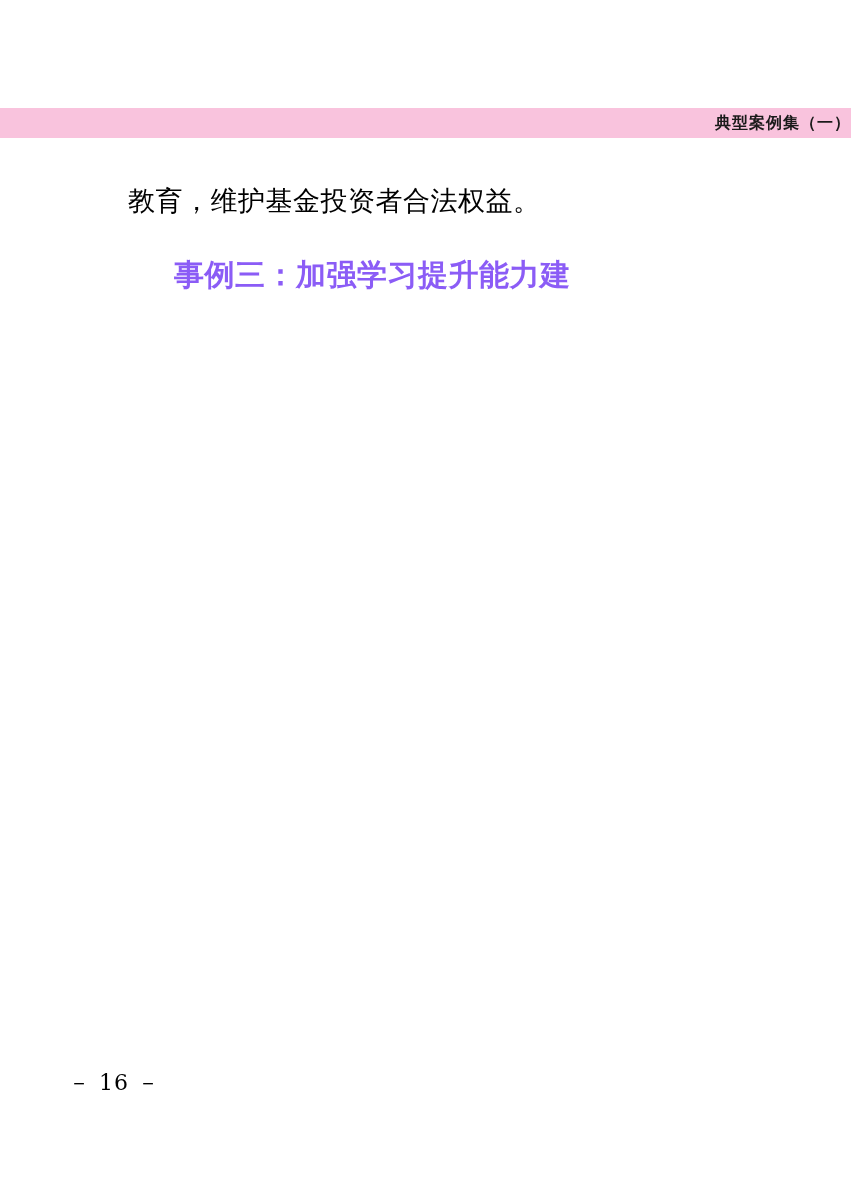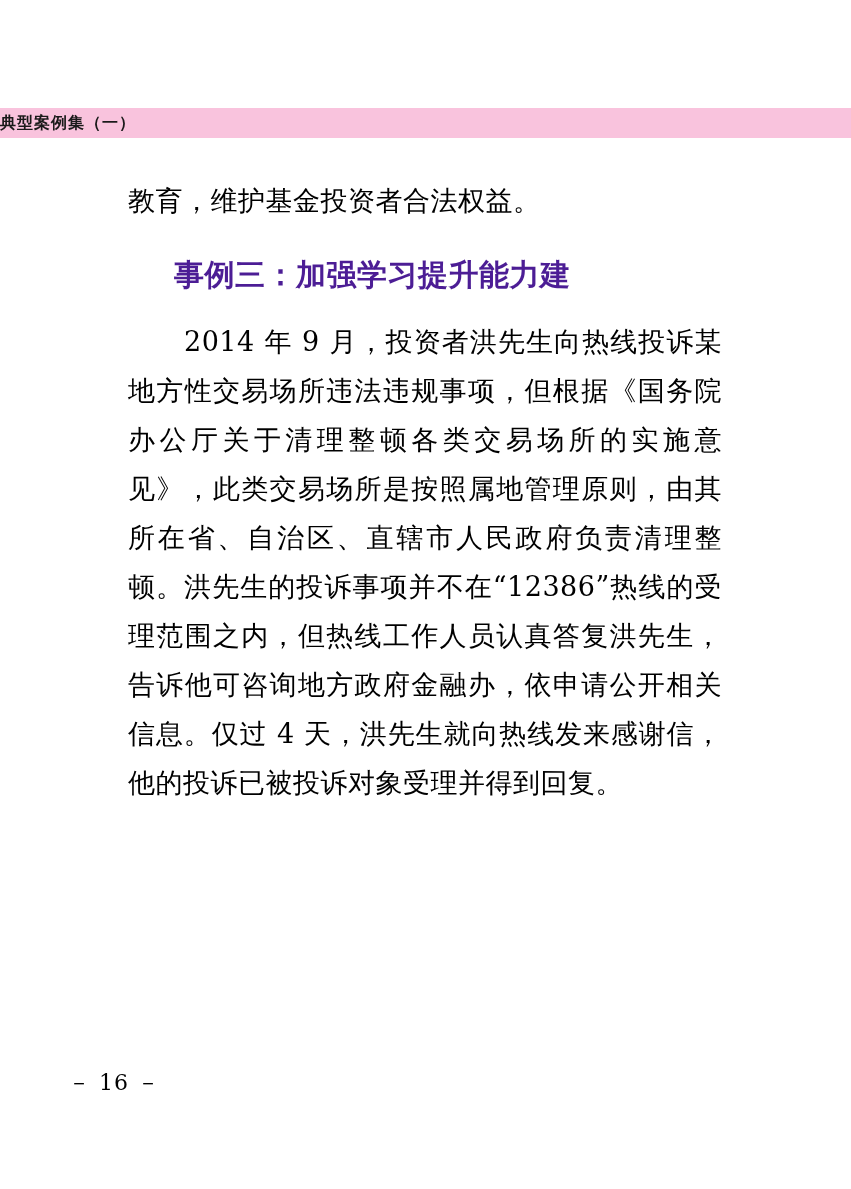--- a/index.html
+++ b/index.html
@@ -31,21 +31,21 @@
     height: 30px;
     background: #f9c3dd;
   }
   .header-title {
     position: absolute;
     left: 0;
     top: 108px;
     width: 851px;
     height: 30px;
     line-height: 30px;
-    text-align: left;
+    text-align: right;
     font-family: "DejaVu Sans", "Liberation Sans", sans-serif;
     font-size: 16px;
     font-weight: bold;
     color: #1a1a1a;
     letter-spacing: 1px;
   }
 
   
   .content {
     position: absolute;
@@ -66,21 +66,21 @@
     text-indent: 56px;
   }
   .spacer-sm { height: 18px; }
 
   
   .case-heading {
     margin: 26px 0 18px 0;
     font-family: "DejaVu Sans", "Liberation Sans", sans-serif;
     font-size: 30px;
     font-weight: bold;
-    color: #4c1d95;
+    color: #8b5cf6;
     line-height: 48px;
     text-align: justify;
     text-justify: inter-ideograph;
     letter-spacing: 0.5px;
   }
   .case-heading .line1 {
     display: block;
     text-indent: 62px;
   }
   .case-heading .line2 {
@@ -107,21 +107,20 @@
   <div class="header-title">典型案例集（一）</div>
 
   <div class="content">
 
     <p class="para">教育，维护基金投资者合法权益。</p>
 
     <div class="case-heading">
       <span class="line1">事例三：加强学习提升能力建</span>
     </div>
 
-    <p class="para indent">2014 年 9 月，投资者洪先生向热线投诉某地方性交易场所违法违规事项，但根据《国务院办公厅关于清理整顿各类交易场所的实施意见》，此类交易场所是按照属地管理原则，由其所在省、自治区、直辖市人民政府负责清理整顿。洪先生的投诉事项并不在“12386”热线的受理范围之内，但热线工作人员认真答复洪先生，告诉他可咨询地方政府金融办，依申请公开相关信息。仅过 4 天，洪先生就向热线发来感谢信，他的投诉已被投诉对象受理并得到回复。</p>
 
     <div class="spacer-sm"></div>
 
 
   </div>
 
   <div class="footer">－ 16 －</div>
 
 </div>
 

